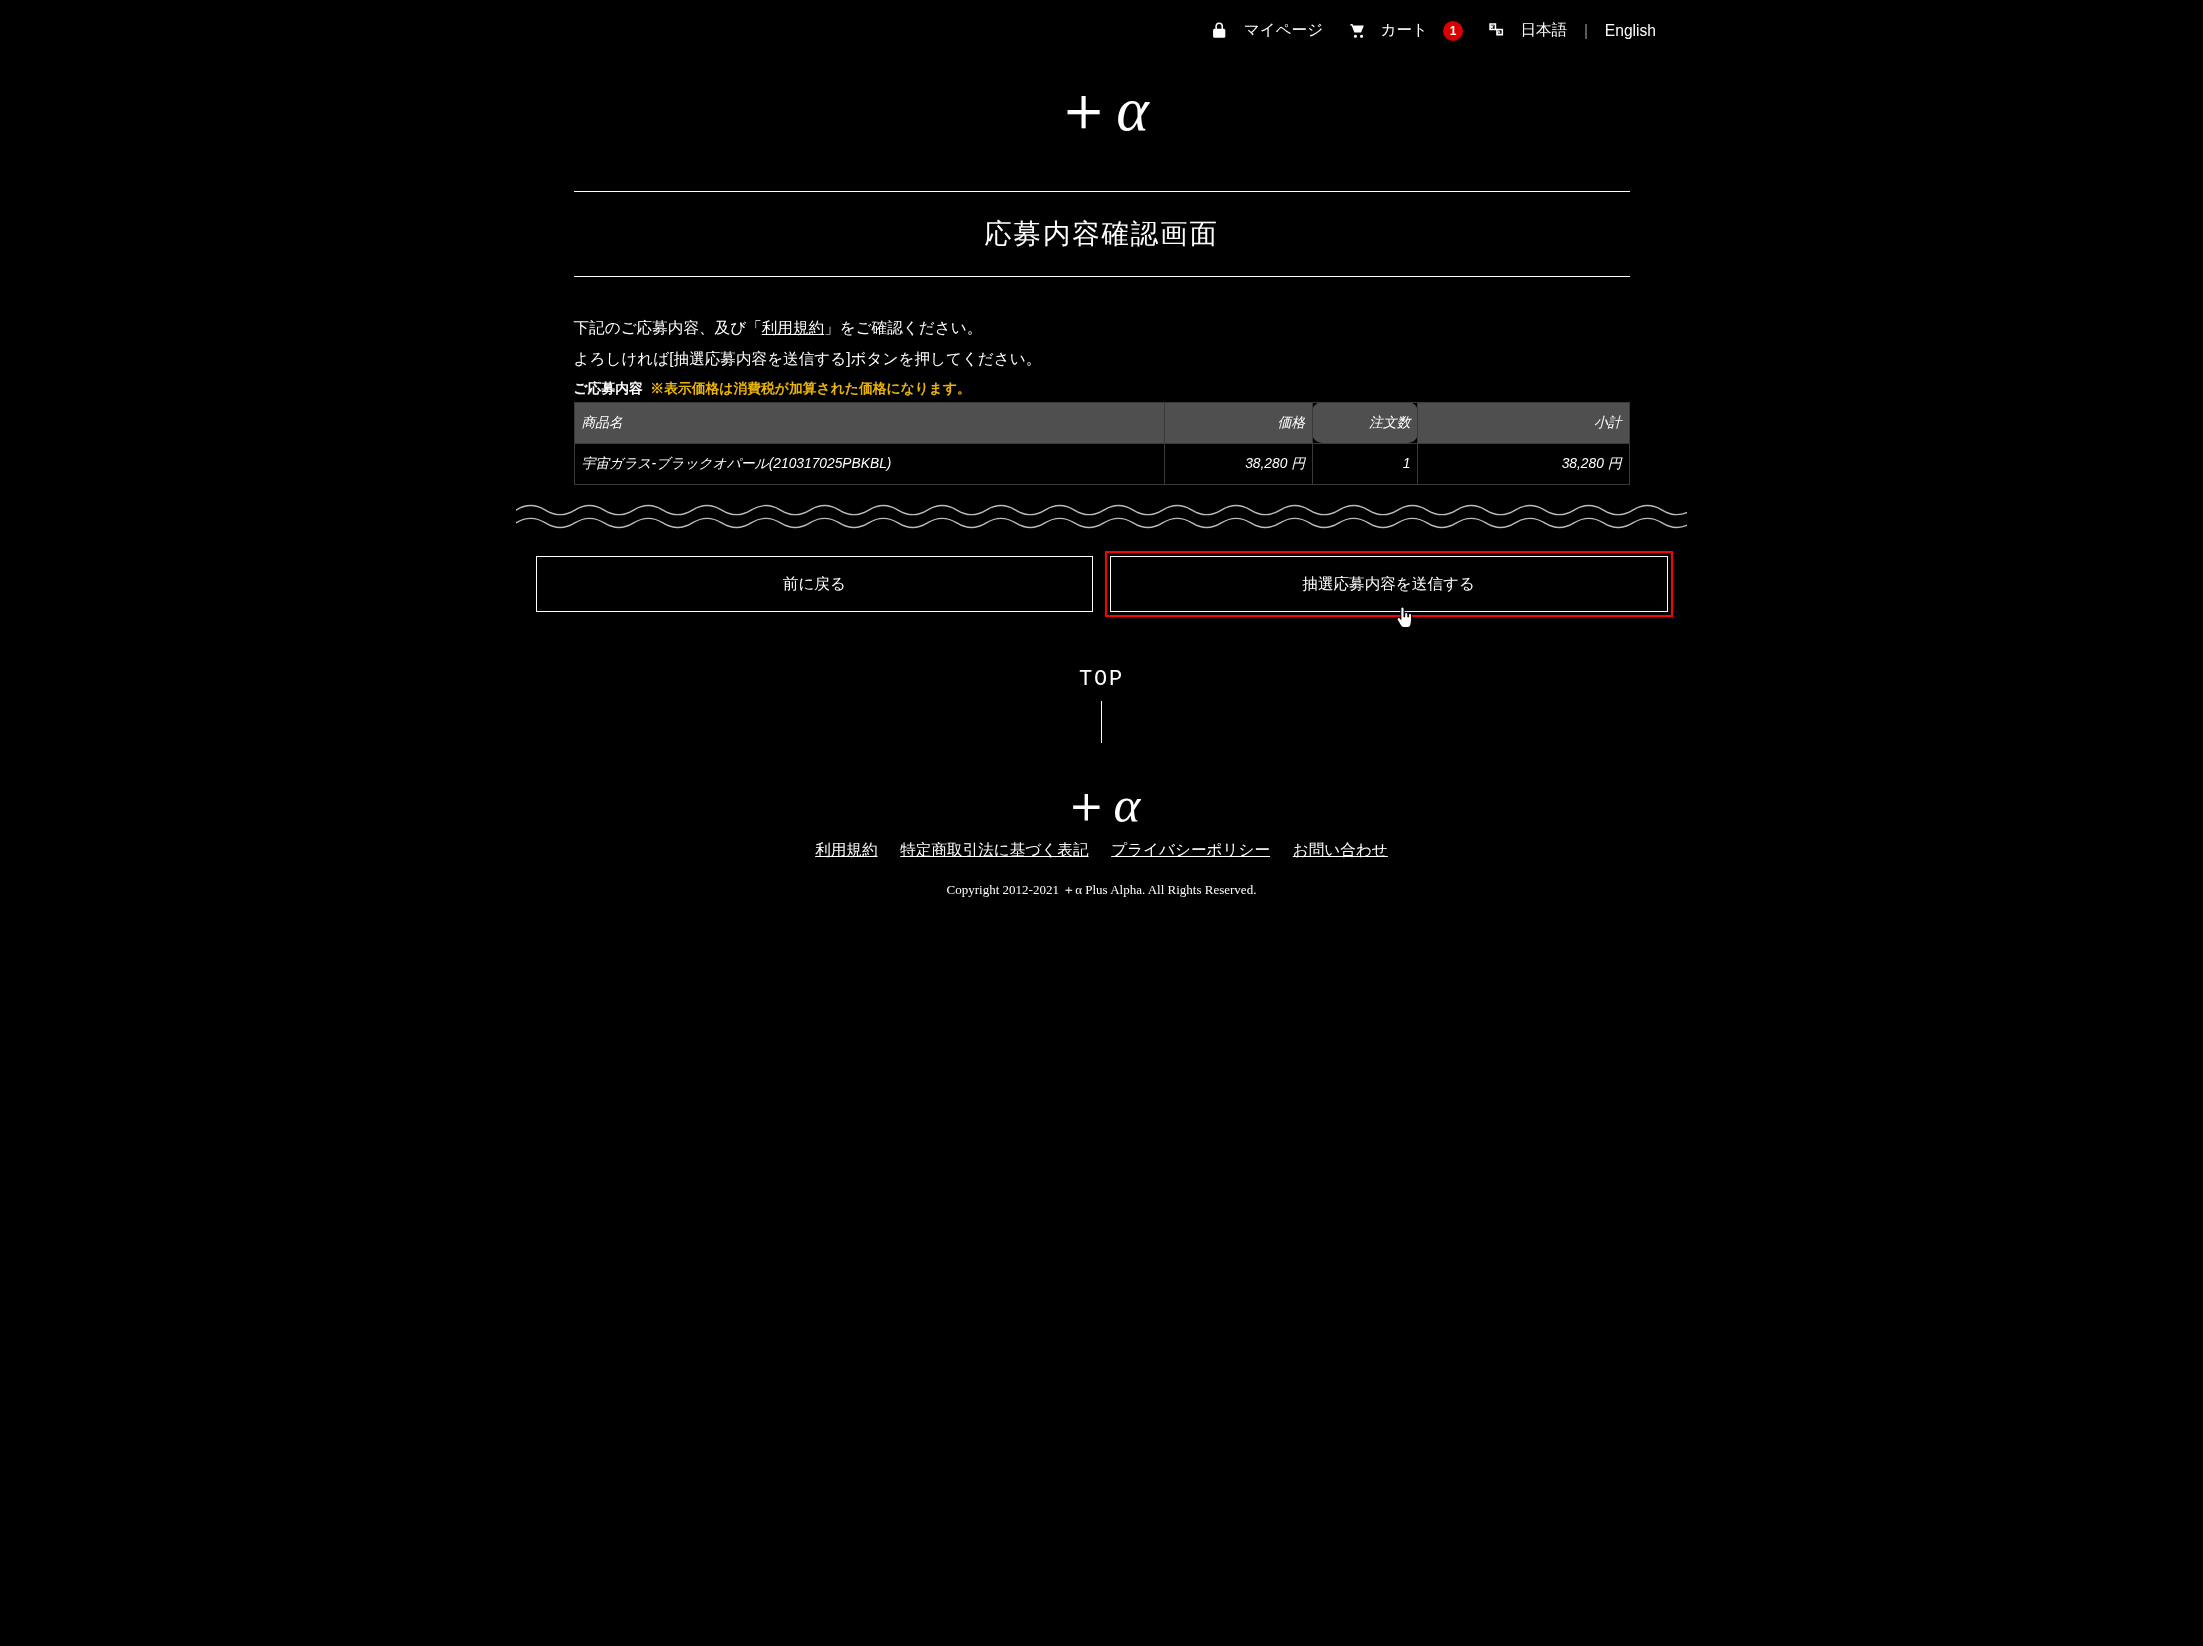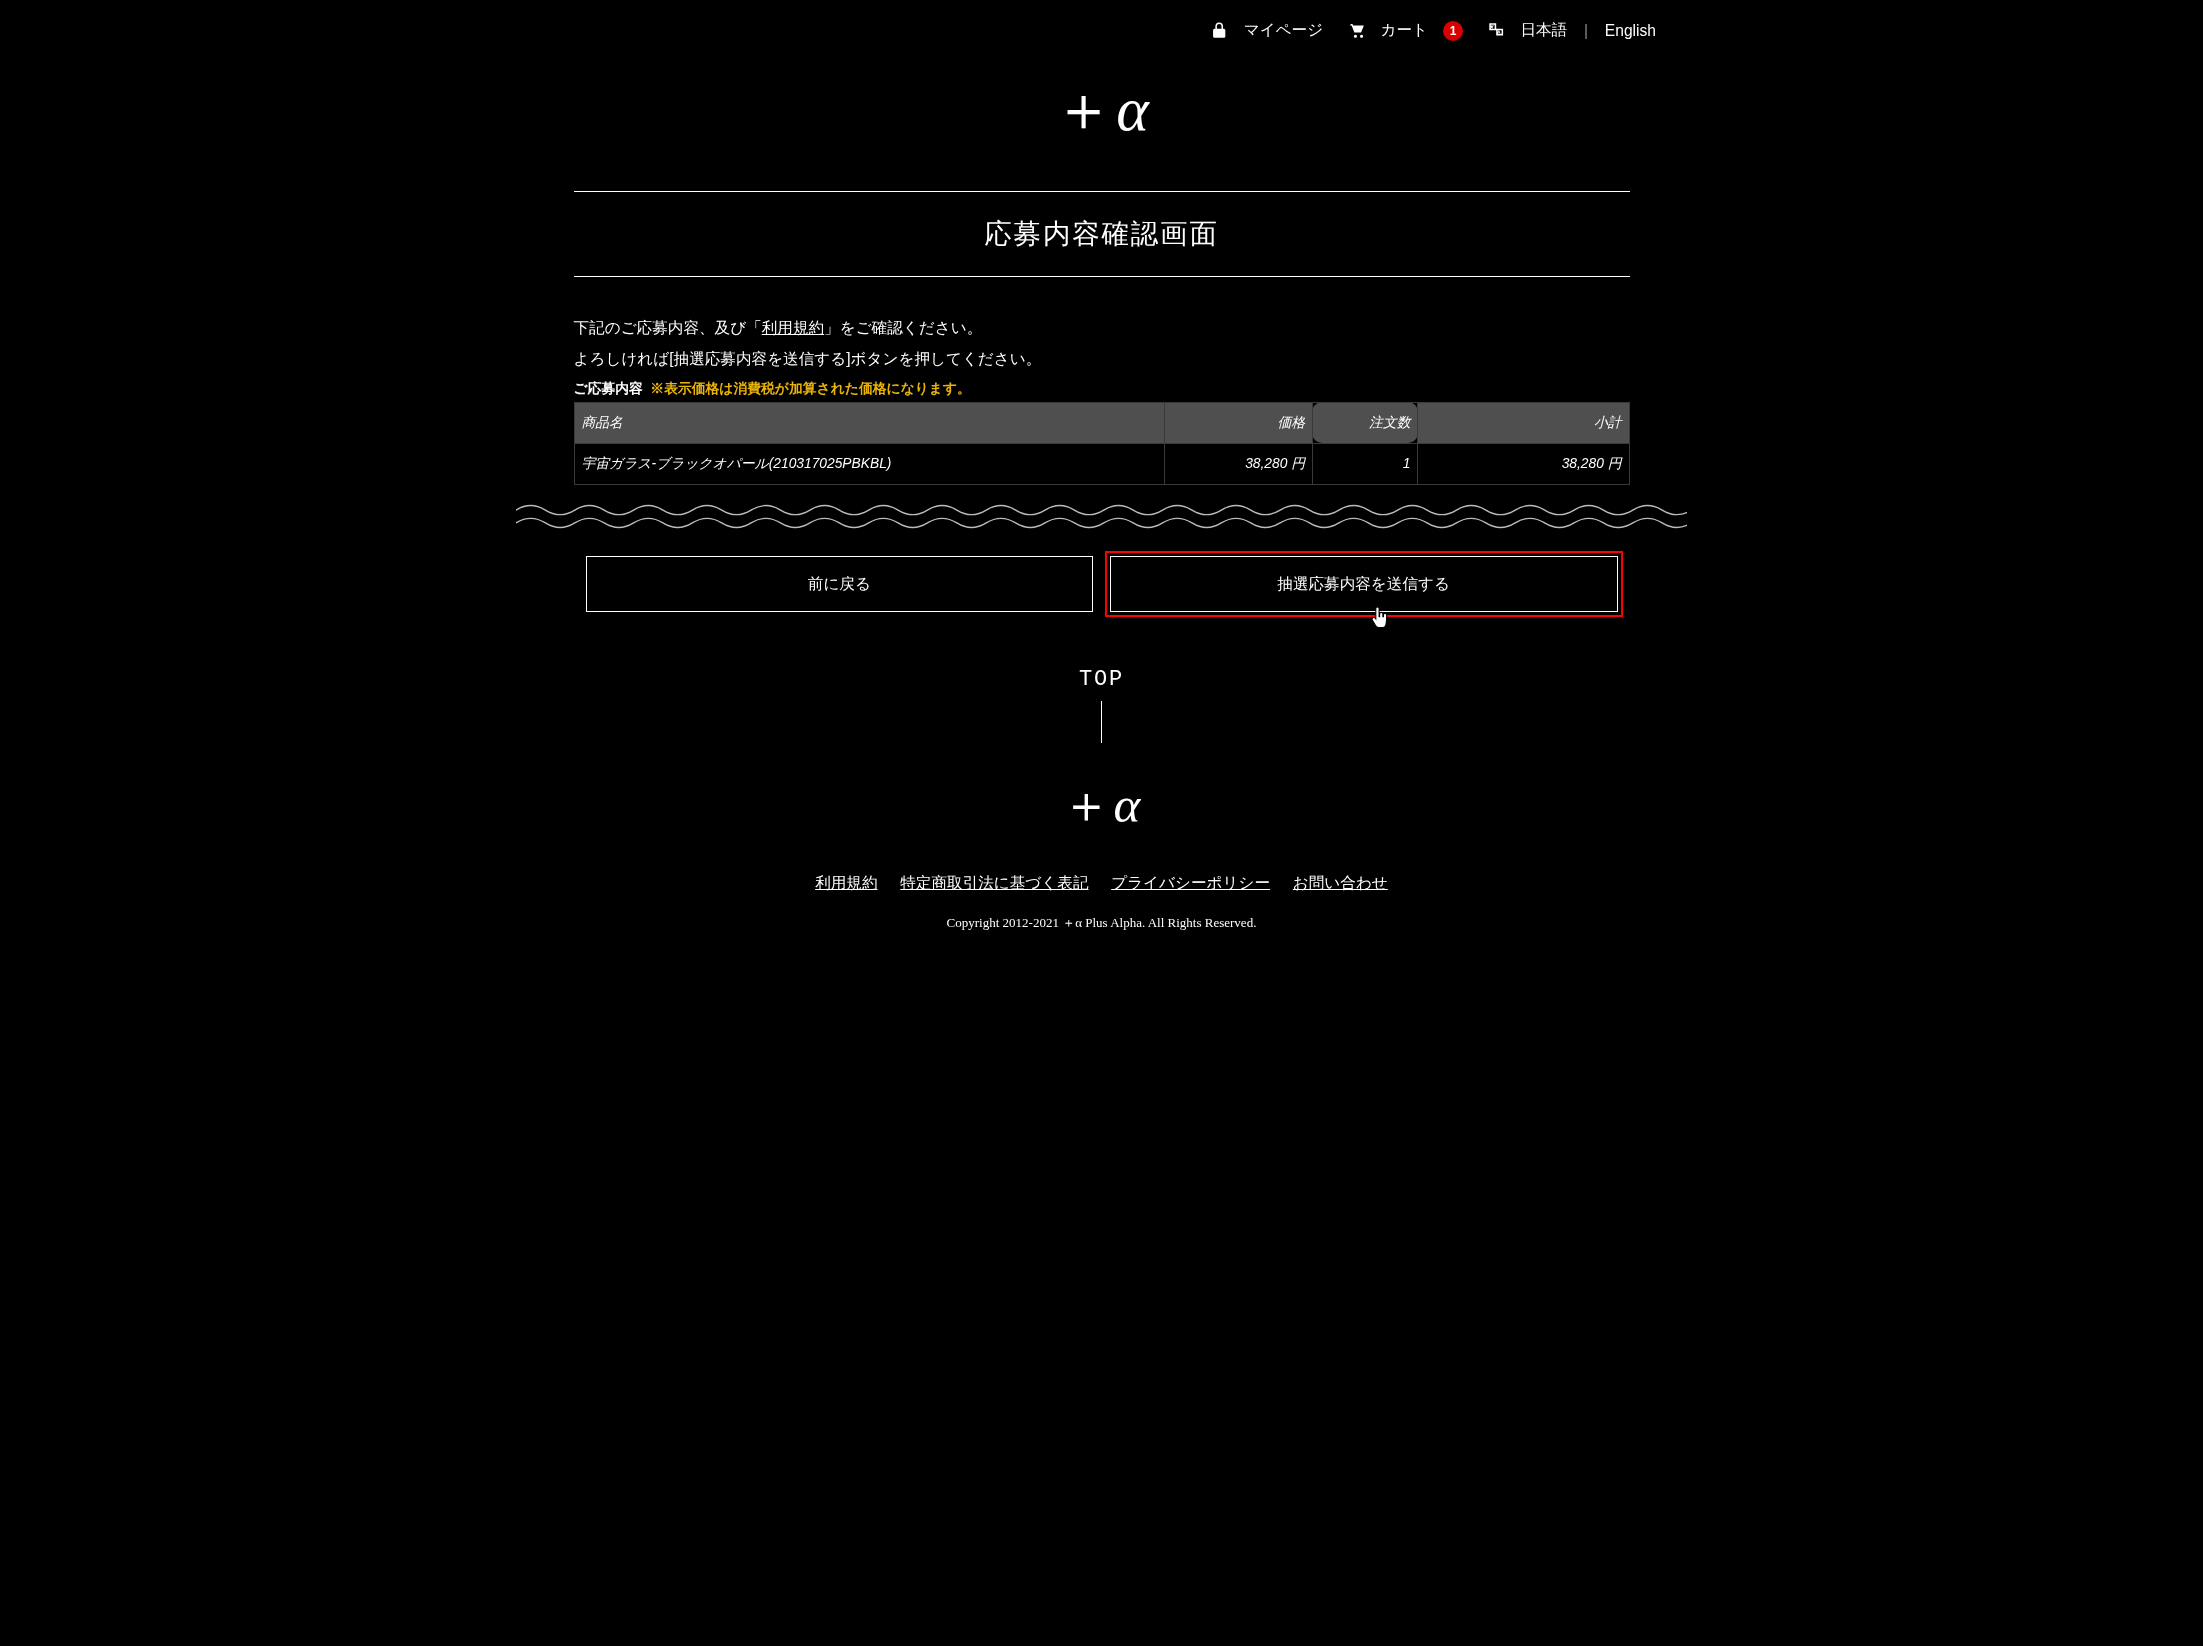--- a/index.html
+++ b/index.html
@@ -107,21 +107,21 @@
   
   .wavy {
     margin: 16.5px 0 24px;
   }
   .wavy svg { display: block; width: 100%; height: 31px; }
 
   
   .btn-row {
     display: flex;
     gap: 16.5px;
-    width: 1032px;
+    width: 1132px;
     margin: 4px auto;
   }
   .btn {
     flex: 1;
     text-align: center;
     padding: 16.5px 0;
     border: 0.9px solid #fff;
     background: #000;
     color: #fff;
     font-size: 15.6px;
@@ -150,21 +150,20 @@
     font-family: Liberation Mono, monospace;
     letter-spacing: 1.8px;
     cursor: pointer;
   }
   .vline {
     width: 0.9px; height: 42px; background: #fff;
     margin: 9.2px auto 27.5px;
   }
   .footer .logo { font-size: 51px; }
   .footer-links {
-    margin-top: 33px;
     font-size: 15.6px;
   }
   .footer-links a {
     color: #fff;
     text-decoration: underline;
     margin: 0 9.2px;
     cursor: pointer;
   }
   .copyright {
     margin-top: 20px;

